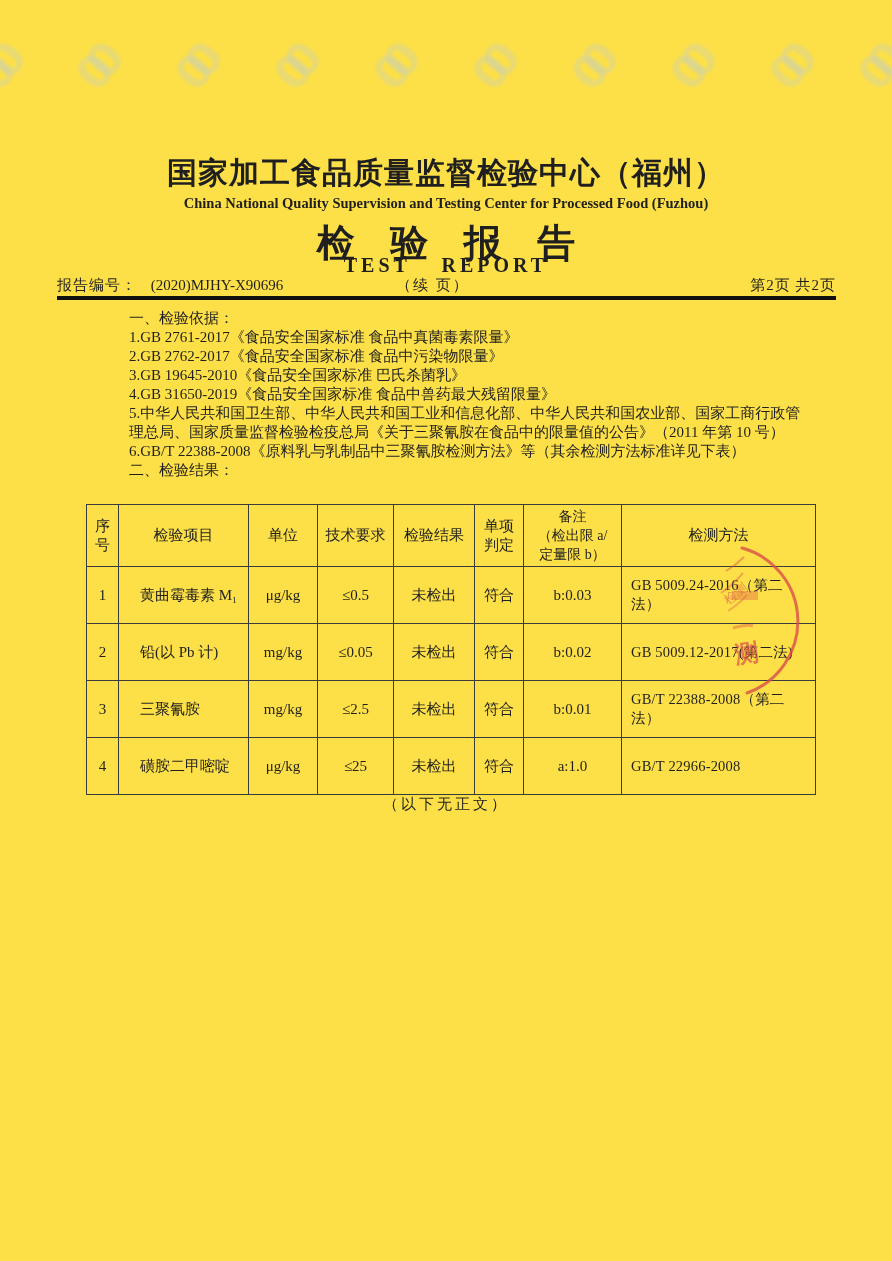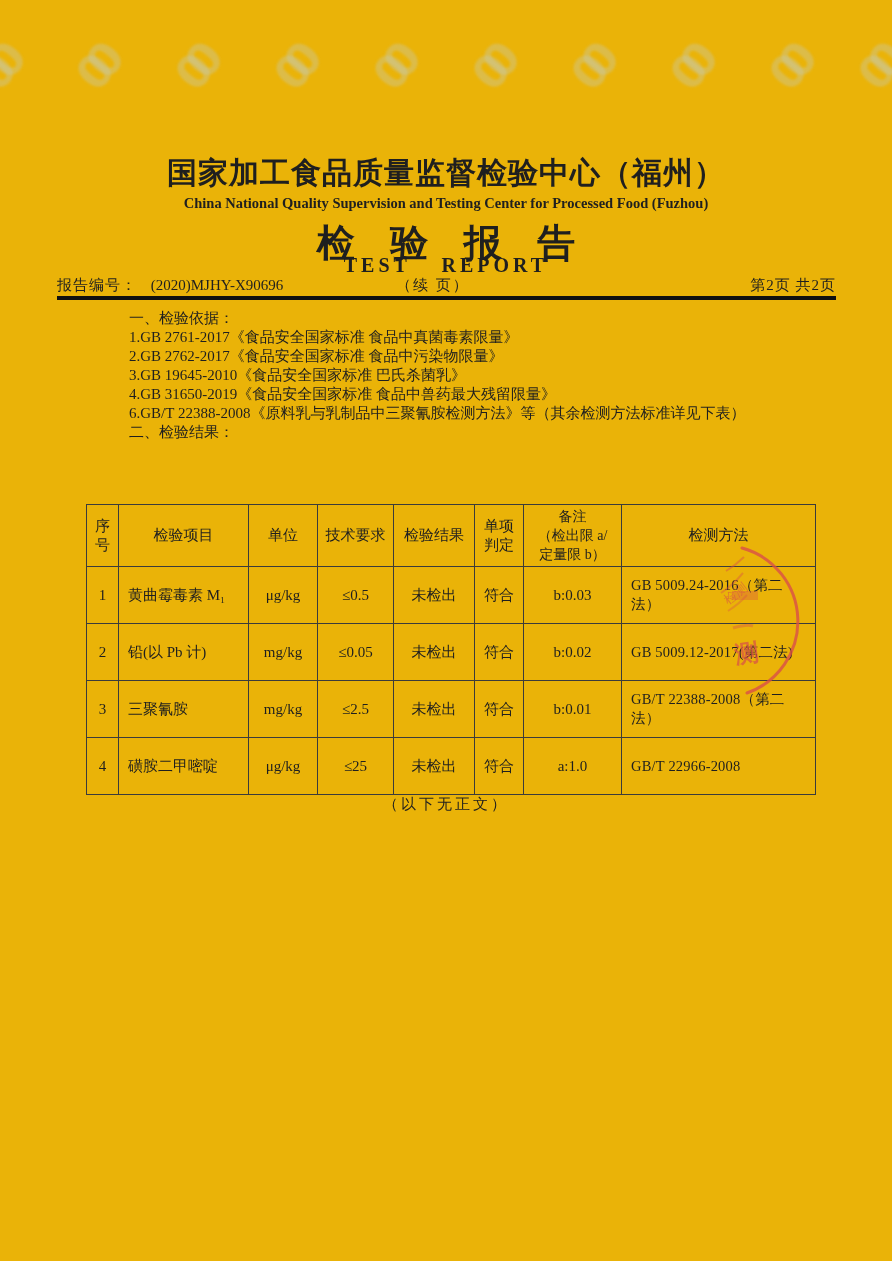--- a/index.html
+++ b/index.html
@@ -1,18 +1,18 @@
 <!DOCTYPE html>
 <html><head>
 <meta charset="utf-8">
 <style>
   html,body{margin:0;padding:0;background:#e8e8e8;}
   .page{
     position:relative;width:892px;height:1261px;margin:0 auto;
-    background:#eab308;overflow:hidden;
+    background:#fde047;overflow:hidden;
     font-family:"Liberation Serif","DejaVu Serif",serif;
     color:#1f1f1f;
   }
   
   .wm-band{position:absolute;top:40px;left:0;width:892px;height:80px;pointer-events:none;}
   .wm{
     position:absolute;top:6px;
     font:bold 44px "DejaVu Sans",sans-serif;
     letter-spacing:-15px;
     color:rgba(193,205,199,0.34);
@@ -48,21 +48,21 @@
   table.results th,table.results td{
     border:1.6px solid #3b3b3b;
     text-align:center;vertical-align:middle;
     padding:2px 3px;overflow:hidden;
     font-weight:normal;
   }
   table.results th{white-space:pre-line;line-height:19px;}
   table.results th.remark-h{font-size:14px;margin-top:32px;}
   table.results tr.hdr{height:60px;}
   table.results tr.data{height:57px;}
-  table.results td.item{text-align:left;padding-left:9px;}
+  table.results td.item{text-align:left;padding-left:21px;}
   table.results td.method{text-align:left;padding-left:9px;font-size:14.5px;letter-spacing:0.2px;}
   .end-note{position:absolute;top:795px;left:0;width:100%;text-align:center;
     font-size:15px;letter-spacing:3px;}
   
   .stamp{position:absolute;left:688px;top:533px;width:135px;height:175px;pointer-events:none;}
 </style>
 </head>
 <body>
 
 <div class="page">
@@ -94,20 +94,21 @@
     <span class="meta-right">第2页 共2页</span>
   </div>
   <div class="rule"></div>
 
   <div class="basis">
     <div>一、检验依据：</div>
     <div>1.GB 2761-2017《食品安全国家标准 食品中真菌毒素限量》</div>
     <div>2.GB 2762-2017《食品安全国家标准 食品中污染物限量》</div>
     <div>3.GB 19645-2010《食品安全国家标准 巴氏杀菌乳》</div>
     <div>4.GB 31650-2019《食品安全国家标准 食品中兽药最大残留限量》</div>
+    <div>5.中华人民共和国卫生部、中华人民共和国工业和信息化部、中华人民共和国农业部、国家工商行政管理总局、国家质量监督检验检疫总局《关于三聚氰胺在食品中的限量值的公告》（2011 年第 10 号）</div>
     <div>6.GB/T 22388-2008《原料乳与乳制品中三聚氰胺检测方法》等（其余检测方法标准详见下表）</div>
     <div>二、检验结果：</div>
   </div>
 
   <table class="results">
     <colgroup>
       <col style="width:32px">
         <col style="width:130px">
         <col style="width:69px">
         <col style="width:76px">

